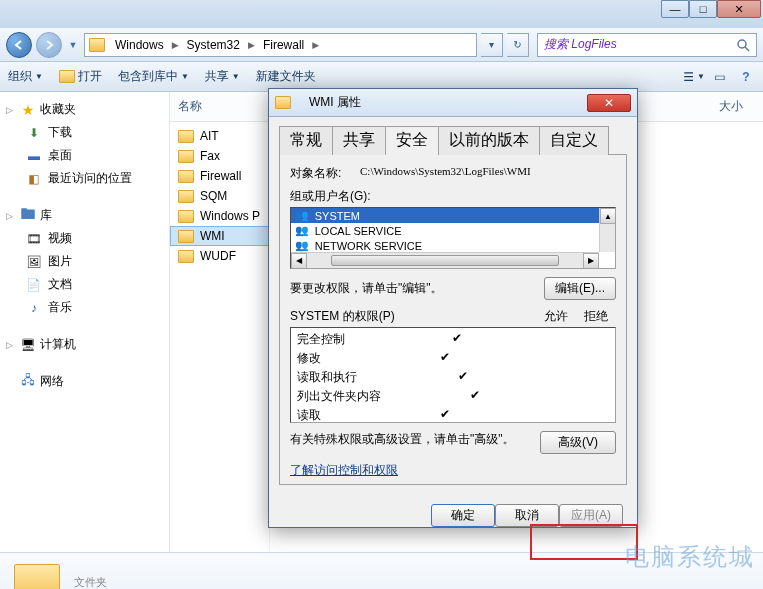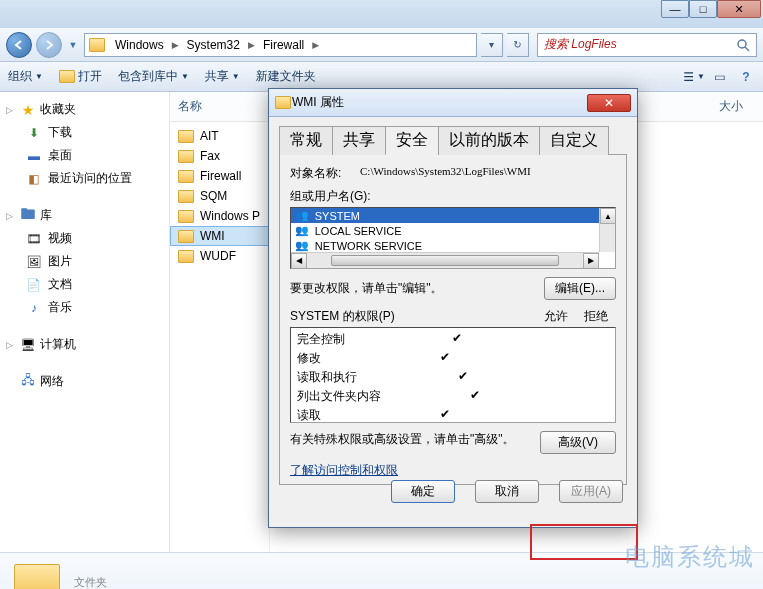--- a/index.html
+++ b/index.html
@@ -14,21 +14,21 @@
 
 .navbar { height: 34px; background: linear-gradient(#f4f8fc,#dde8f4); border-bottom: 1px solid #b6c7da; display: flex; align-items: center; padding: 0 6px; gap: 4px; }
 .nav-arrow { width: 26px; height: 26px; border-radius: 50%; background: radial-gradient(circle at 30% 30%, #7fb5ea, #3a72b0); display: flex; align-items: center; justify-content: center; color: #fff; font-size: 13px; cursor: pointer; border: 1px solid #2a5a90; }
 .nav-arrow.disabled { opacity: .5; }
 .nav-dd { width: 14px; height: 22px; display:flex; align-items:center; justify-content:center; color:#3a72b0; font-size:9px; }
 .addressbar { flex: 1; height: 24px; background: #fff; border: 1px solid #8fa7c2; display: flex; align-items: center; padding: 0 4px; gap: 2px; }
 .addressbar .folder-icon { width:16px; height:14px; background: linear-gradient(#ffe9a8,#f2c050); border:1px solid #d6a636; border-radius:1px; margin-right:4px; }
 .addressbar .crumb { padding: 0 4px; cursor: pointer; }
 .addressbar .sep { color: #666; font-size: 9px; padding: 0 2px; }
 .addr-btn { width: 22px; height: 24px; border: 1px solid #8fa7c2; border-left: none; background: linear-gradient(#f6fafe,#dfe9f4); display:flex;align-items:center;justify-content:center; font-size:10px; color:#3a5a80; cursor:pointer; }
-.searchbox { width: 220px; height: 24px; border: 1px solid #8fa7c2; background:#fff; display:flex; align-items:center; padding:0 6px; color:#b91c1c; font-style:italic; margin-left:4px; }
+.searchbox { width: 220px; height: 24px; border: 1px solid #8fa7c2; background:#fff; display:flex; align-items:center; padding:0 6px; color:#6d28d9; font-style:italic; margin-left:4px; }
 .searchbox svg { margin-left:auto; }
 
 
 .toolbar { height: 30px; background: linear-gradient(#f2f7fc,#dbe6f2); border-bottom:1px solid #b6c7da; display:flex; align-items:center; padding:0 8px; gap:16px; color:#1a3a60; }
 .toolbar .item { cursor:pointer; display:flex; align-items:center; gap:3px; }
 .toolbar .dd { font-size:8px; }
 .toolbar .right { margin-left:auto; display:flex; gap:8px; }
 .toolbar .ic { width:18px; height:16px; display:inline-flex; align-items:center; justify-content:center; }
 
 
@@ -53,21 +53,21 @@
 
 
 .details { height: 60px; border-top:1px solid #d0dae6; background:linear-gradient(#f8fbfe,#eaf1f8); display:flex; align-items:center; padding:6px 14px; gap:14px; }
 .details .big-folder { width:46px; height:38px; background:linear-gradient(#ffe9a8,#f2c050); border:1px solid #d6a636; border-radius:2px; position:relative; }
 .details .meta { color:#444; }
 .details .meta .nm { font-size:13px; }
 .details .meta .sub { color:#888; font-size:11px; }
 
 
 .dialog { position:absolute; left:268px; top:88px; width:370px; height:440px; background:#f0f0f0; border:1px solid #4a6a94; box-shadow:0 4px 20px rgba(0,0,0,.4); }
-.dlg-title { height:28px; background:linear-gradient(#eaf1fa,#d2e2f4); display:flex; align-items:center; padding:0 6px; gap:1px; border-bottom:1px solid #9ab2cf; }
+.dlg-title { height:28px; background:linear-gradient(#eaf1fa,#d2e2f4); display:flex; align-items:center; padding:0 6px; gap:18px; border-bottom:1px solid #9ab2cf; }
 .dlg-title .folder { width:16px; height:13px; }
 .dlg-close { margin-left:auto; width:44px; height:18px; background:linear-gradient(#e86a5c,#c6382a); border:1px solid #9a2a1e; border-radius:2px; color:#fff; display:flex; align-items:center; justify-content:center; font-size:12px; cursor:pointer; }
 .dlg-body { padding:8px 10px 0 10px; }
 .tabs { display:flex; border-bottom:1px solid #a0a0a0; }
 .tab { padding:3px 10px; border:1px solid #a0a0a0; border-bottom:none; background:#e8e8e8; margin-right:-1px; cursor:pointer; position:relative; top:1px; font-size:16px; }
 .tab.active { background:#f0f0f0; border-bottom:1px solid #f0f0f0; }
 .pane { border:1px solid #a0a0a0; border-top:none; padding:10px; background:#f0f0f0; height:330px; font-size:12px; }
 .row { display:flex; margin-bottom:6px; }
 .row .lab { width:70px; }
 .listbox { border:1px inset #a0a0a0; background:#fff; height:62px; overflow:hidden; position:relative; }
@@ -77,21 +77,21 @@
 .listbox .scroll-h { position:absolute; left:0; right:16px; bottom:0; height:16px; background:#e8e8e8; border-top:1px solid #ccc; display:flex; align-items:center; }
 .scroll-btn { width:16px; height:16px; background:linear-gradient(#fdfdfd,#d8d8d8); border:1px solid #aaa; display:flex; align-items:center; justify-content:center; font-size:8px; }
 .scroll-thumb { position:absolute; left:40px; right:40px; top:2px; bottom:2px; background:linear-gradient(#f0f0f0,#c8c8c8); border:1px solid #999; border-radius:2px; }
 .btn { padding:2px 10px; background:linear-gradient(#fdfdfd,#e0e0e0); border:1px solid #888; border-radius:3px; cursor:pointer; font-size:12px; }
 .perm-box { border:1px inset #a0a0a0; background:#fff; height:96px; overflow:auto; padding:2px 6px; font-size:12px; }
 .perm-row { display:flex; justify-content:space-between; padding:1px 0; }
 .perm-row .ck { width:40px; text-align:center; }
 .check { font-family:Arial; }
 .link { color:#0a3a8a; text-decoration:underline; cursor:pointer; }
 .adv-highlight { position:absolute; border:2px solid #d02a2a; left:530px; top:524px; width:108px; height:36px; pointer-events:none; }
-.dlg-footer { position:absolute; bottom:24px; right:14px; display:flex; gap:20px;border-radius:8px; }
+.dlg-footer { position:absolute; bottom:0; right:14px; display:flex; gap:0;border-radius:8px; }
 
 
 .watermark { position:absolute; right:8px; bottom:16px; color:#6aa0d4; font-size:24px; opacity:.55; pointer-events:none; letter-spacing:2px; }
 </style>
 </head>
 <body>
 
 <div class="titlebar">
   <div class="win-btns">
     <div class="win-btn">—</div>

